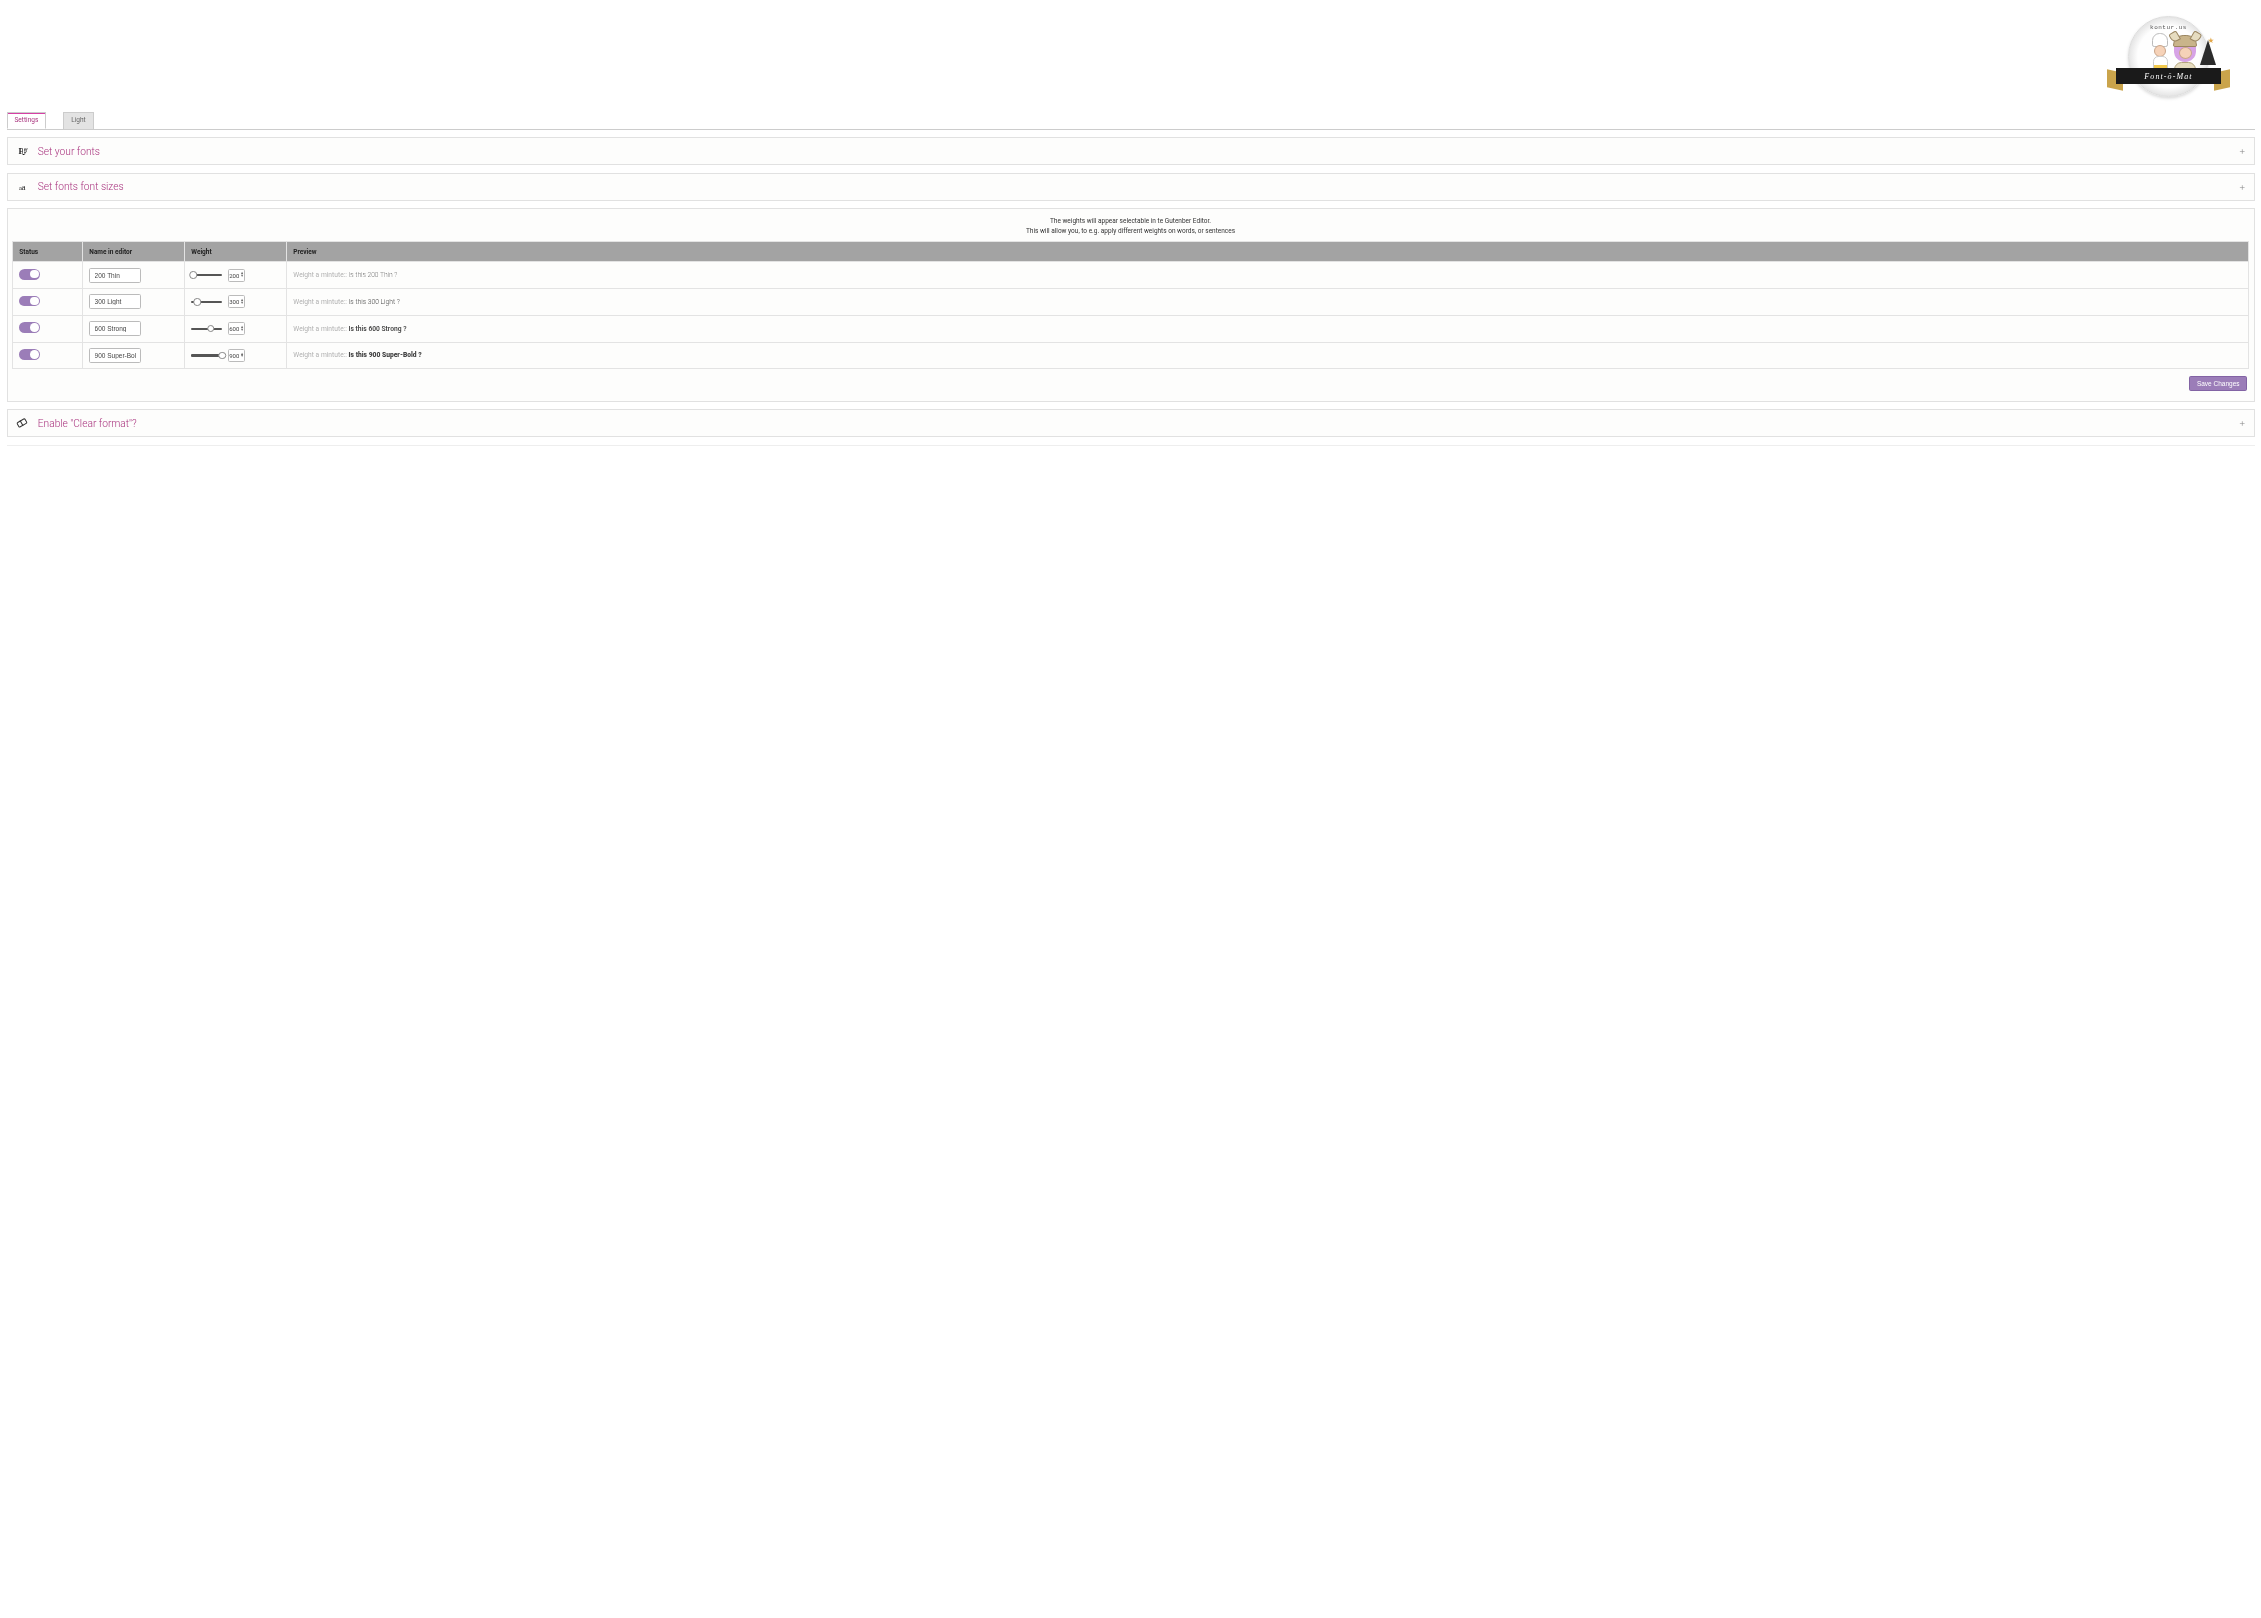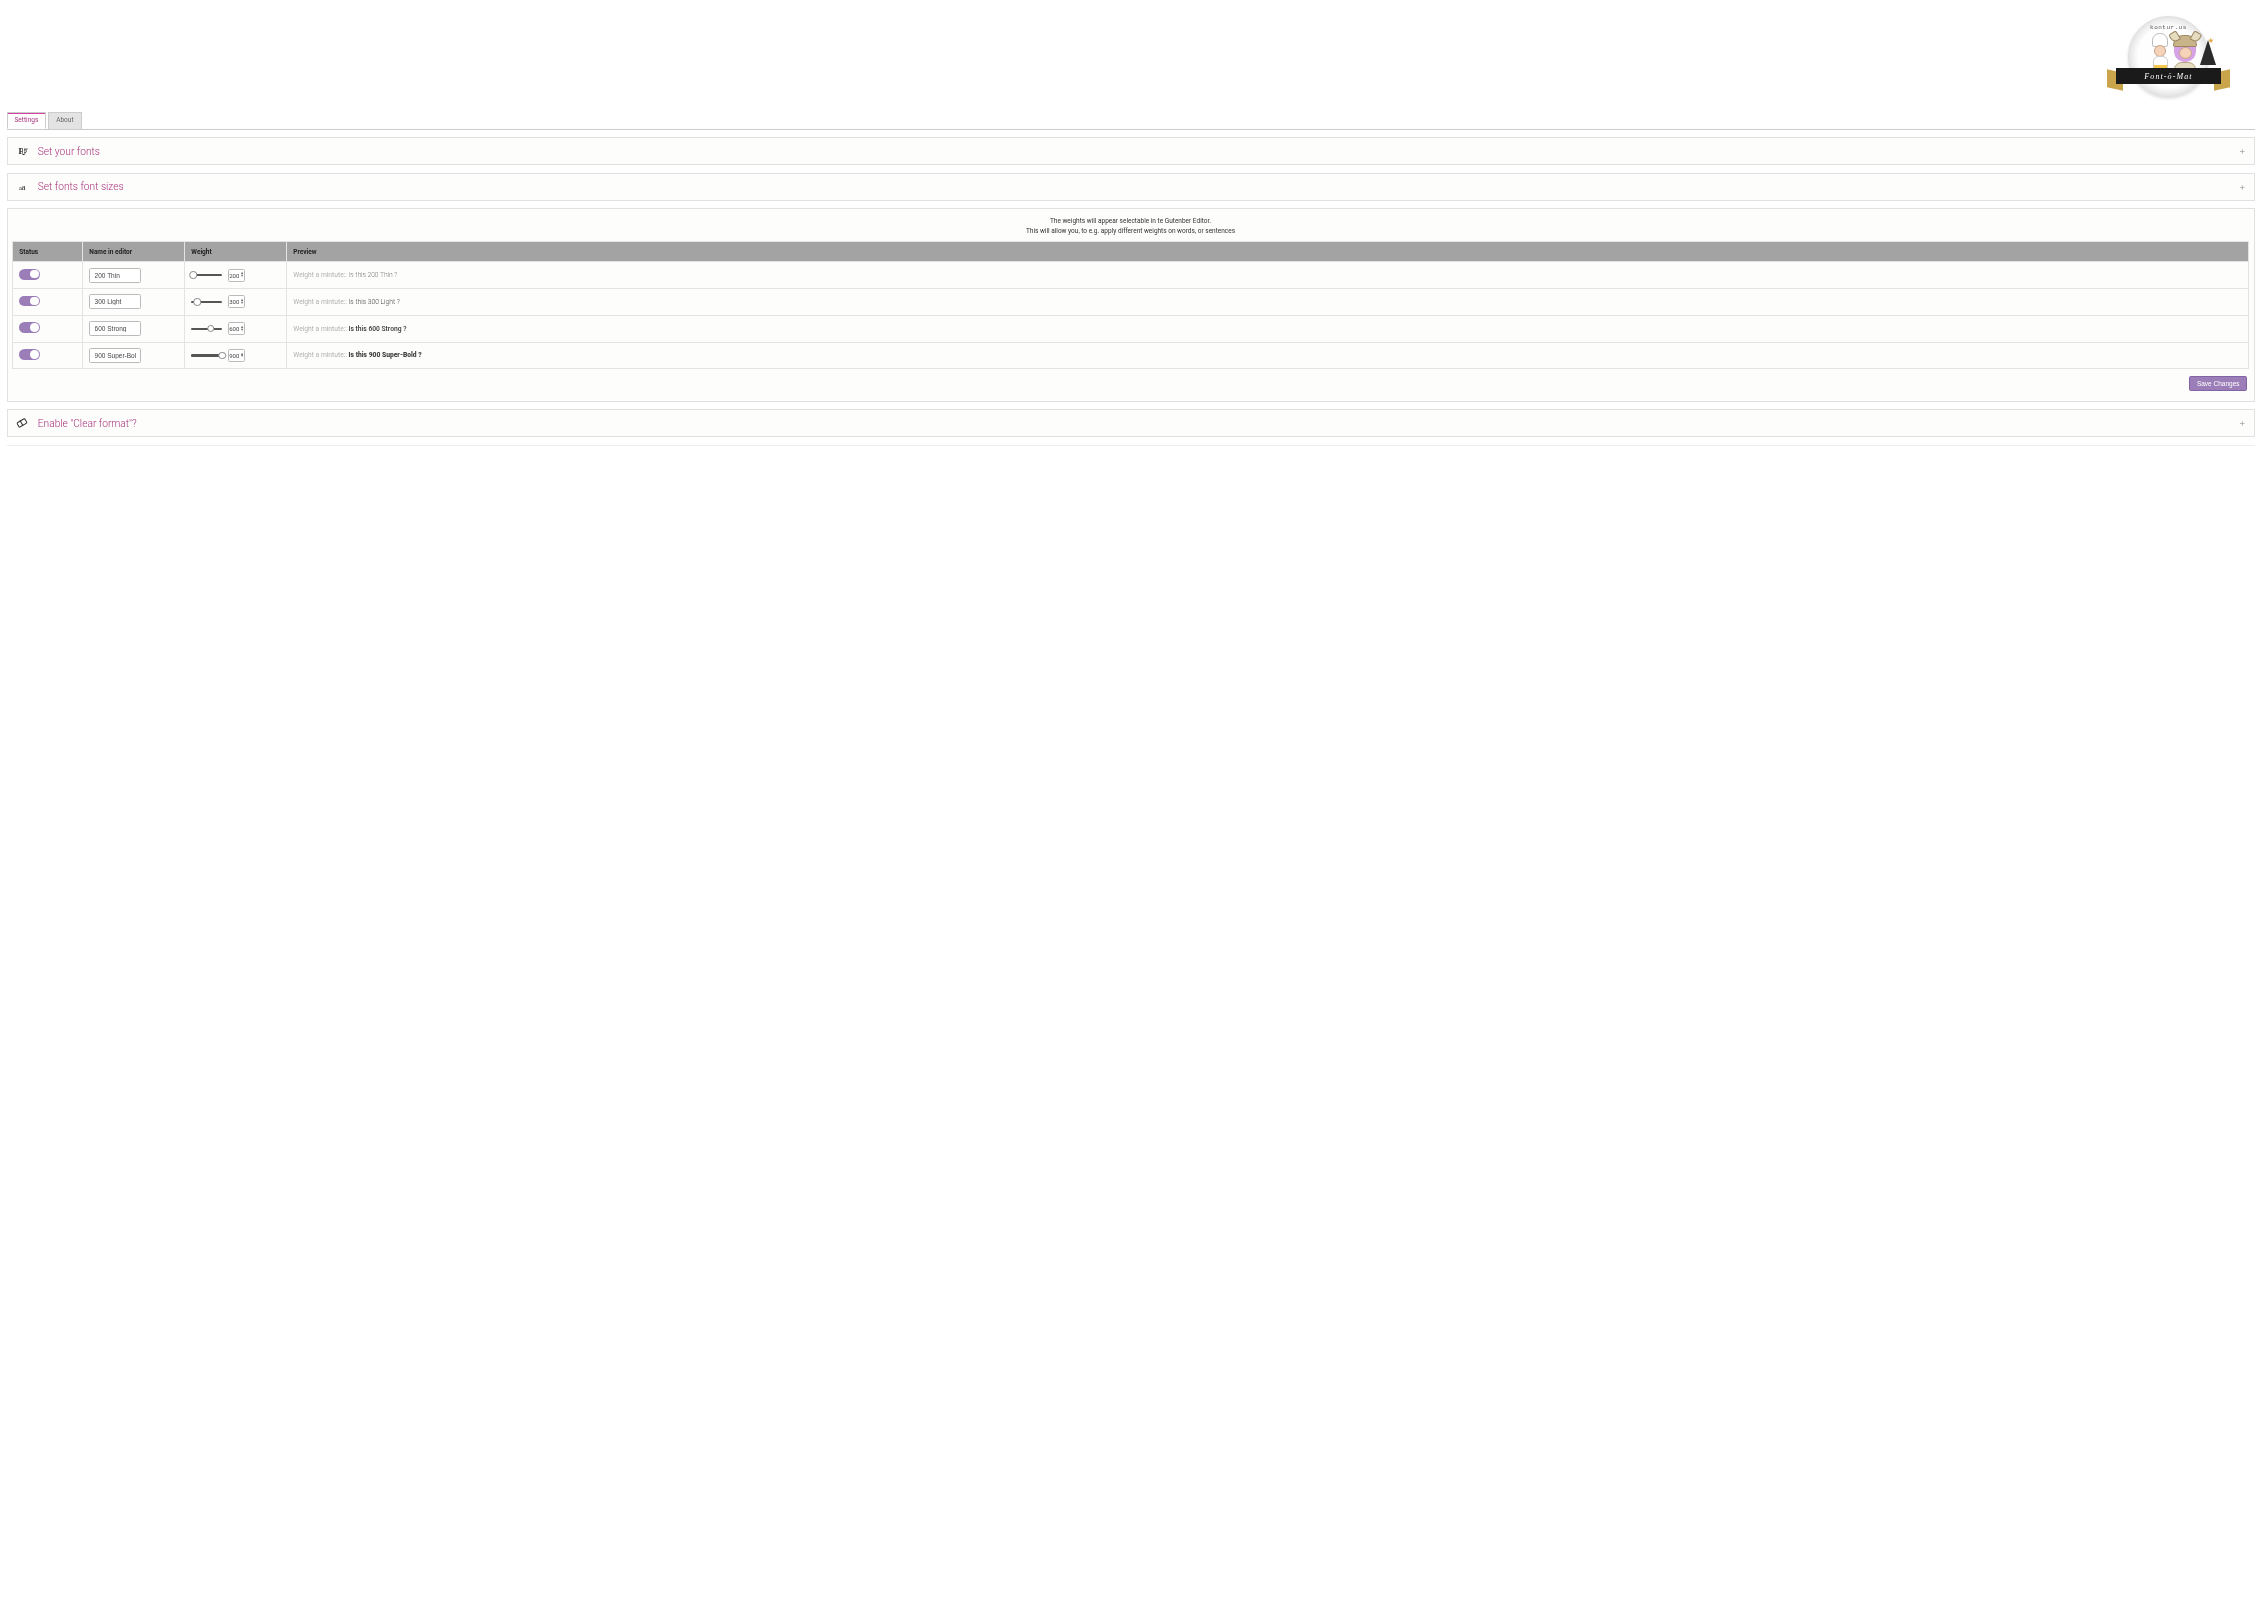--- a/index.html
+++ b/index.html
@@ -168,21 +168,21 @@
   .tabs {
     display: flex;
     border-bottom: 0.5px solid #ccc;
     margin-top: 4.3px;
   }
   .tab {
     border: 0.5px solid #ccc;
     border-bottom: none;
     padding: 3.8px 7px;
     font-size: 6.5px;
-    margin-right: 2px;
+    margin-right: 17px;
     color: #666;
     background: #e3e3e3;
     cursor: pointer;
   }
   .tab.active {
     background: #fff;
     color: #a8327d;
     border-bottom: 0.5px solid #fff;
     margin-bottom: -0.5px;
     position: relative;
@@ -394,21 +394,21 @@
       <div class="banner">
         <div class="banner-ribbon-l"></div>
         <div class="banner-ribbon-r"></div>
         <div class="banner-main">Font-ö-Mat</div>
       </div>
     </div>
   </div>
 
   <div class="tabs">
     <div class="tab active">Settings</div>
-    <div class="tab">About</div>
+    <div class="tab">Light</div>
   </div>
 
   <div class="panel">
     <div class="panel-header">
       <span class="panel-icon">
         <span class="ic-ff"><span>F</span><span class="f2">F</span></span>
       </span>
       <span class="panel-title">Set your fonts</span>
       <span class="panel-toggle">+</span>
     </div>

